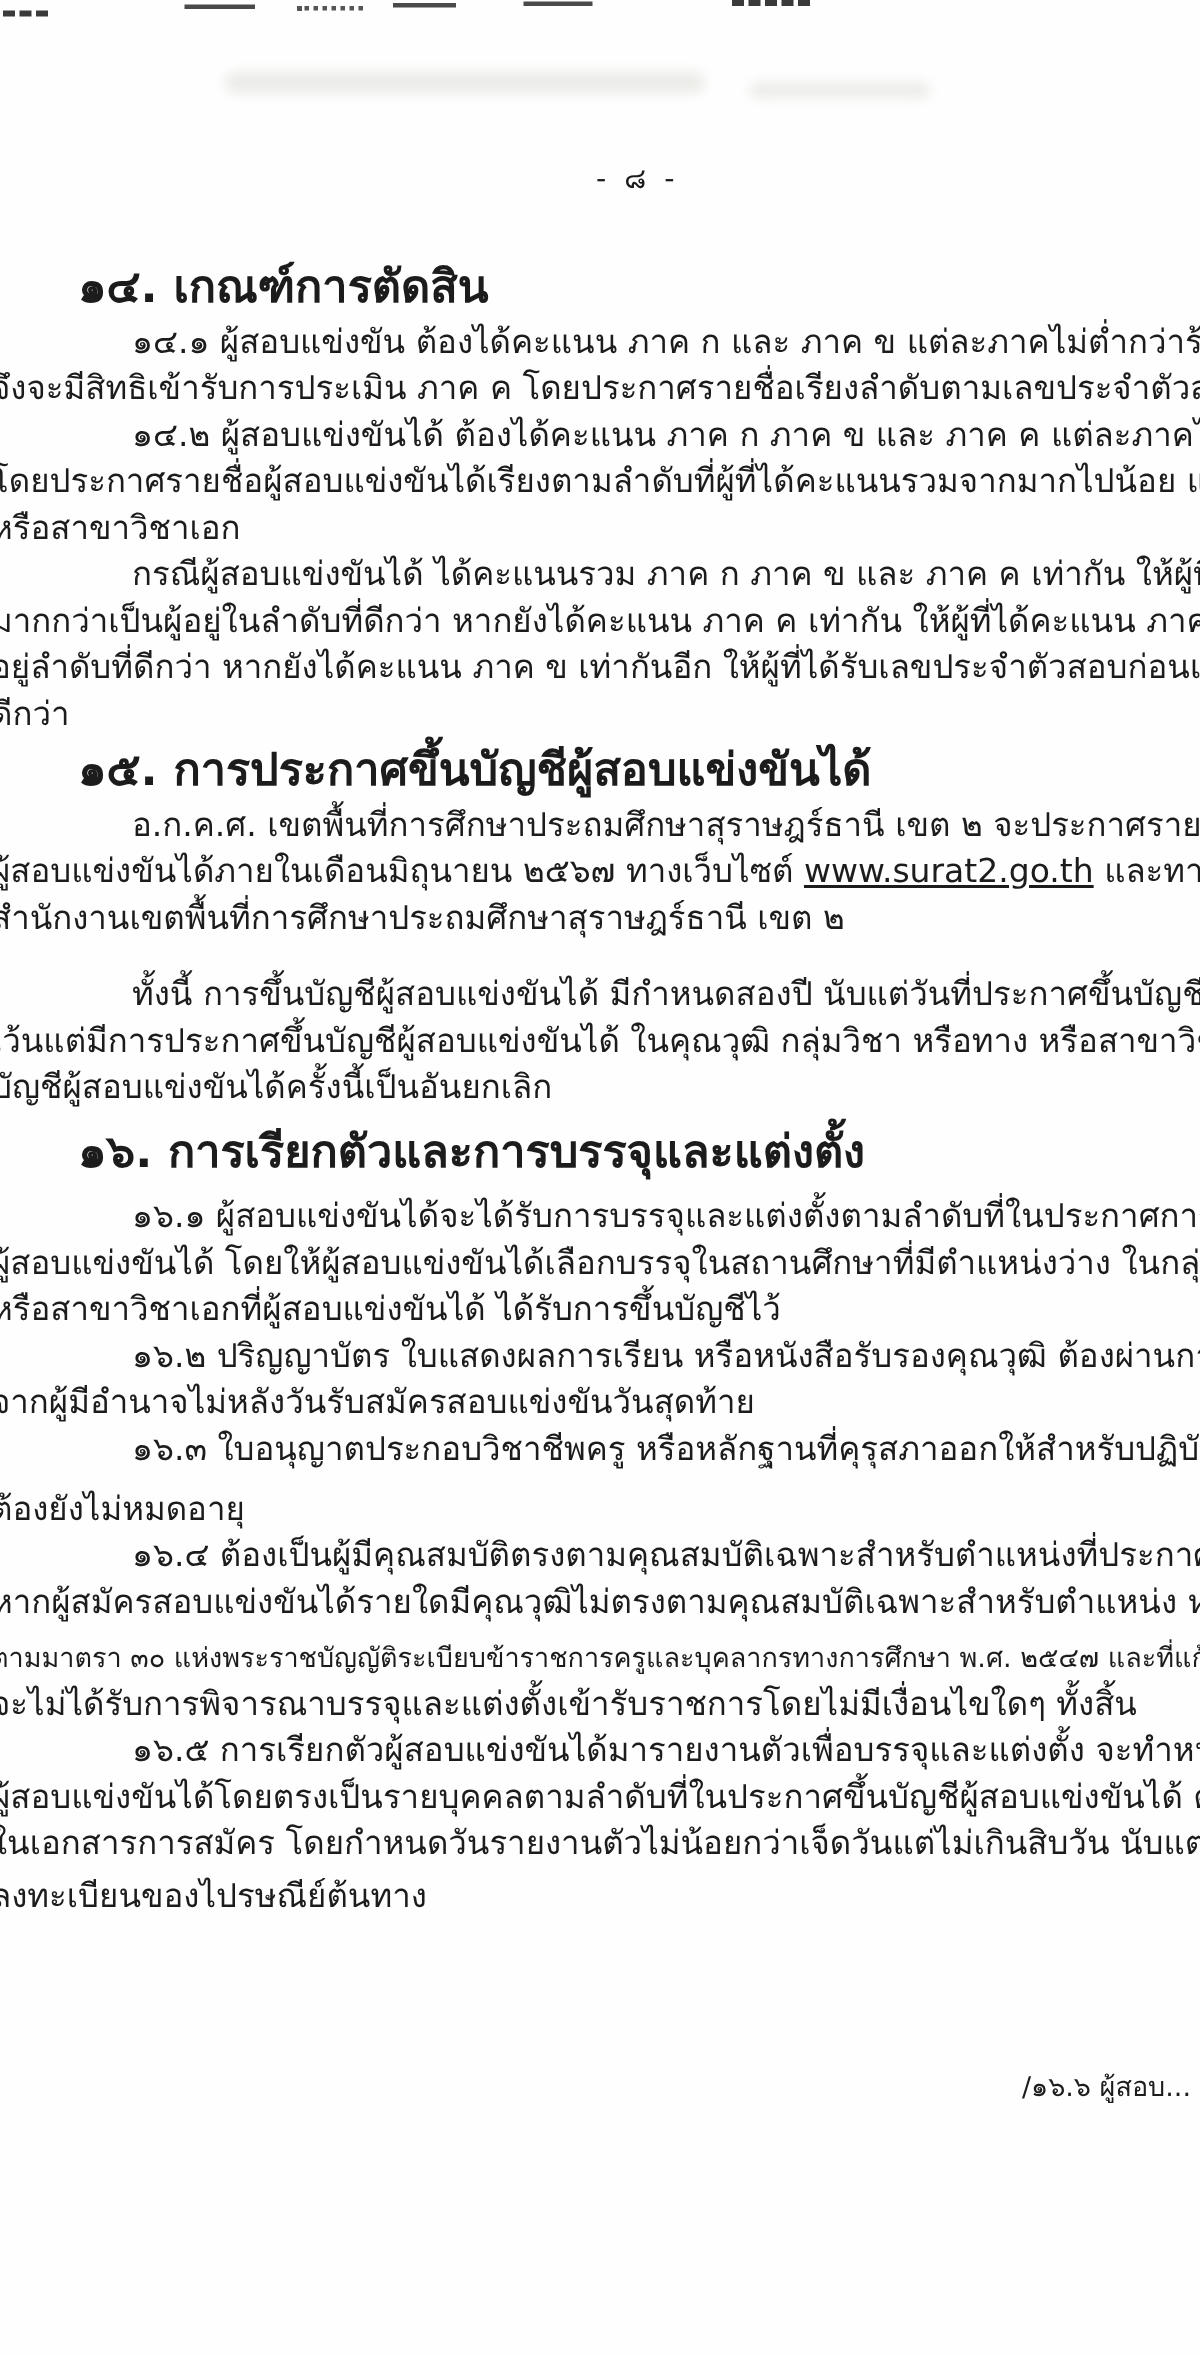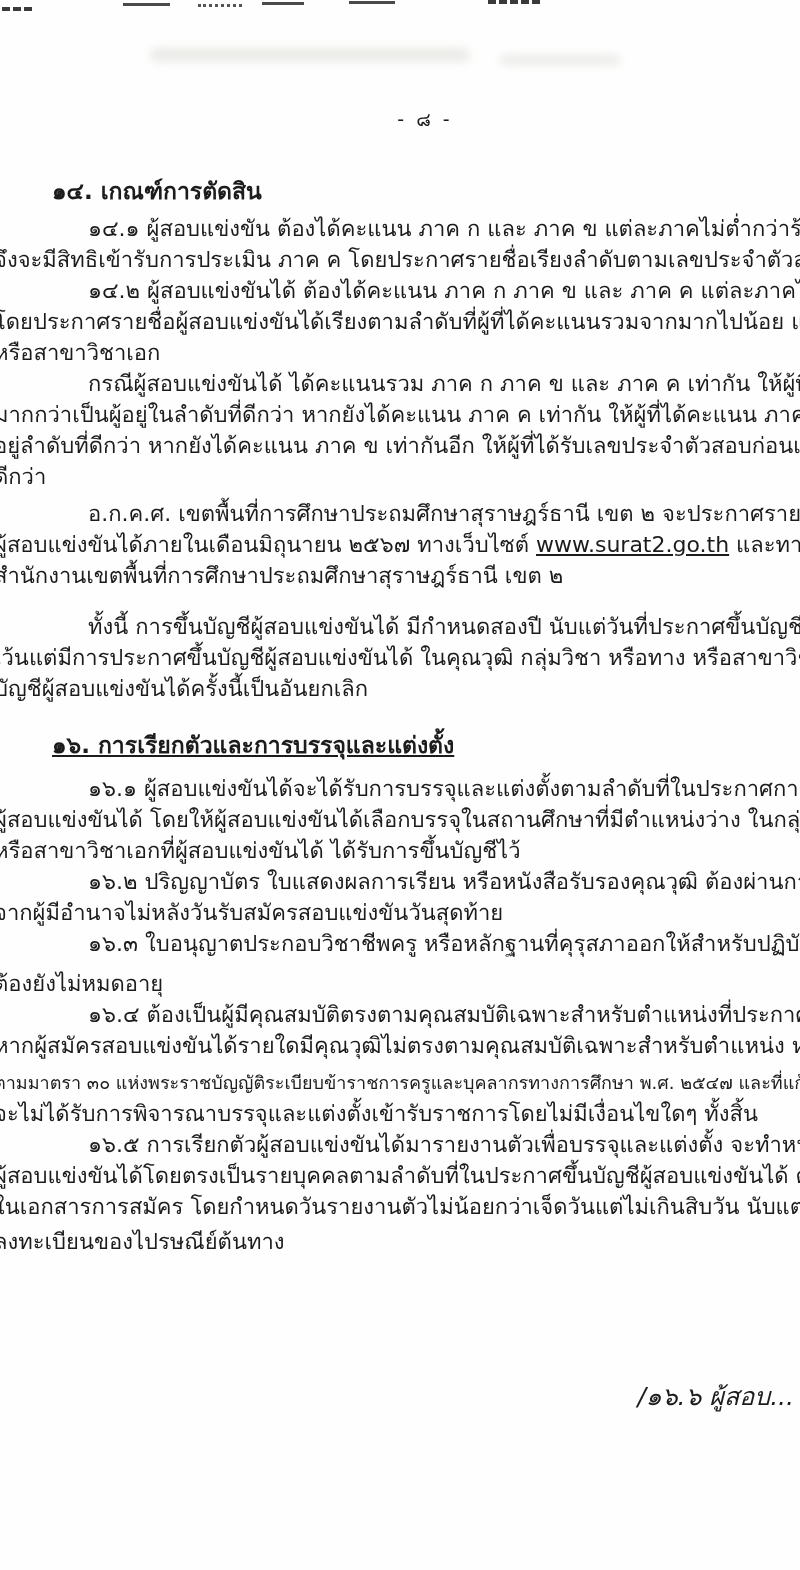--- a/index.html
+++ b/index.html
@@ -26,28 +26,28 @@
   .content {
     position:absolute; top:0; left:0; width:800px;
     padding-top:104px;
   }
   .line {
     height:31px; line-height:31px;
     white-space:nowrap;
     font-size:22px;
   }
   .kind-pagenum { text-align:center; font-size:19px; letter-spacing:3px; padding-left:50px; }
-  .kind-h  { font-weight:bold; margin-left:52px; font-size:23px; }
+  .kind-h  { font-weight:bold; margin-left:52px; font-size:30px; }
   .kind-i  { margin-left:88px; }
   .kind-f  { margin-left:-6px; }
   .kind-fs { margin-left:-6px; font-size:18px; }
   .u { text-decoration:underline;text-align:center; }
   .footer-note {
     position:absolute; top:1376px; right:6px;
-    font-size:25px; white-space:nowrap;font-style:italic;
+    font-size:18px; white-space:nowrap;
   }
 </style>
 </head>
 <body>
 
 <div class="page">
 
   <div class="artifact dashed" style="left:2px;   top:7px; width:30px; height:0;"></div>
   <div class="artifact" style="left:123px; top:3px; width:47px; height:3px;"></div>
   <div class="artifact dotted" style="left:198px; top:4px; width:44px; height:0;"></div>
@@ -62,27 +62,28 @@
       <div class="line kind-h" style="margin-top: 41px;">๑๔. เกณฑ์การตัดสิน</div>
       <div class="line kind-i" style="margin-top: 6px;">๑๔.๑ ผู้สอบแข่งขัน ต้องได้คะแนน ภาค ก และ ภาค ข แต่ละภาคไม่ต่ำกว่าร้อยละหกสิบ</div>
       <div class="line kind-f">จึงจะมีสิทธิเข้ารับการประเมิน ภาค ค โดยประกาศรายชื่อเรียงลำดับตามเลขประจำตัวสอบ</div>
       <div class="line kind-i">๑๔.๒ ผู้สอบแข่งขันได้ ต้องได้คะแนน ภาค ก ภาค ข และ ภาค ค  แต่ละภาคไม่ต่ำกว่าร้อยละหกสิบ</div>
       <div class="line kind-f">โดยประกาศรายชื่อผู้สอบแข่งขันได้เรียงตามลำดับที่ผู้ที่ได้คะแนนรวมจากมากไปน้อย แยกตามกลุ่มวิชา หรือทาง</div>
       <div class="line kind-f">หรือสาขาวิชาเอก</div>
       <div class="line kind-i">กรณีผู้สอบแข่งขันได้ ได้คะแนนรวม ภาค ก ภาค ข และ ภาค ค เท่ากัน ให้ผู้ที่ได้คะแนน ภาค ค</div>
       <div class="line kind-f">มากกว่าเป็นผู้อยู่ในลำดับที่ดีกว่า หากยังได้คะแนน ภาค ค เท่ากัน ให้ผู้ที่ได้คะแนน ภาค ข มากกว่าเป็นผู้ที่</div>
       <div class="line kind-f">อยู่ลำดับที่ดีกว่า หากยังได้คะแนน ภาค ข เท่ากันอีก ให้ผู้ที่ได้รับเลขประจำตัวสอบก่อนเป็นผู้ที่อยู่ลำดับที่</div>
       <div class="line kind-f">ดีกว่า</div>
+      <div class="line kind-h" style="margin-top: 6px;">๑๕. การประกาศขึ้นบัญชีผู้สอบแข่งขันได้</div>
       <div class="line kind-i" style="margin-top: 6px;">อ.ก.ค.ศ. เขตพื้นที่การศึกษาประถมศึกษาสุราษฎร์ธานี เขต ๒ จะประกาศรายชื่อ</div>
       <div class="line kind-f"><span>ผู้สอบแข่งขันได้ภายในเดือนมิถุนายน ๒๕๖๗  ทางเว็บไซต์ </span><span class="u">www.surat2.go.th</span><span> และทาง Facebook page :</span></div>
       <div class="line kind-f">สำนักงานเขตพื้นที่การศึกษาประถมศึกษาสุราษฎร์ธานี เขต ๒</div>
       <div class="line kind-i" style="margin-top: 20px;">ทั้งนี้ การขึ้นบัญชีผู้สอบแข่งขันได้ มีกำหนดสองปี นับแต่วันที่ประกาศขึ้นบัญชีผู้สอบแข่งขันได้</div>
       <div class="line kind-f">เว้นแต่มีการประกาศขึ้นบัญชีผู้สอบแข่งขันได้ ในคุณวุฒิ กลุ่มวิชา หรือทาง หรือสาขาวิชาเอกเดียวกันครั้งใหม่</div>
       <div class="line kind-f">บัญชีผู้สอบแข่งขันได้ครั้งนี้เป็นอันยกเลิก</div>
-      <div class="line kind-h" style="margin-top: 26px; text-decoration: underline;">๑๖. การเรียกตัวและการบรรจุและแต่งตั้ง</div>
+      <div class="line kind-h" style="margin-top: 12px;">๑๖. การเรียกตัวและการบรรจุและแต่งตั้ง</div>
       <div class="line kind-i" style="margin-top: 12px;">๑๖.๑ ผู้สอบแข่งขันได้จะได้รับการบรรจุและแต่งตั้งตามลำดับที่ในประกาศการขึ้นบัญชี</div>
       <div class="line kind-f">ผู้สอบแข่งขันได้ โดยให้ผู้สอบแข่งขันได้เลือกบรรจุในสถานศึกษาที่มีตำแหน่งว่าง ในกลุ่มวิชา หรือทาง</div>
       <div class="line kind-f">หรือสาขาวิชาเอกที่ผู้สอบแข่งขันได้ ได้รับการขึ้นบัญชีไว้</div>
       <div class="line kind-i">๑๖.๒ ปริญญาบัตร ใบแสดงผลการเรียน หรือหนังสือรับรองคุณวุฒิ ต้องผ่านการอนุมัติ</div>
       <div class="line kind-f">จากผู้มีอำนาจไม่หลังวันรับสมัครสอบแข่งขันวันสุดท้าย</div>
       <div class="line kind-i">๑๖.๓ ใบอนุญาตประกอบวิชาชีพครู หรือหลักฐานที่คุรุสภาออกให้สำหรับปฏิบัติหน้าที่สอน</div>
       <div class="line kind-f" style="margin-top: 9px;">ต้องยังไม่หมดอายุ</div>
       <div class="line kind-i">๑๖.๔ ต้องเป็นผู้มีคุณสมบัติตรงตามคุณสมบัติเฉพาะสำหรับตำแหน่งที่ประกาศสอบแข่งขัน</div>
       <div class="line kind-f">หากผู้สมัครสอบแข่งขันได้รายใดมีคุณวุฒิไม่ตรงตามคุณสมบัติเฉพาะสำหรับตำแหน่ง หรือขาดคุณสมบัติ</div>
       <div class="line kind-fs" style="margin-top: 6px;">ตามมาตรา ๓๐ แห่งพระราชบัญญัติระเบียบข้าราชการครูและบุคลากรทางการศึกษา พ.ศ. ๒๕๔๗ และที่แก้ไขเพิ่มเติม</div>

